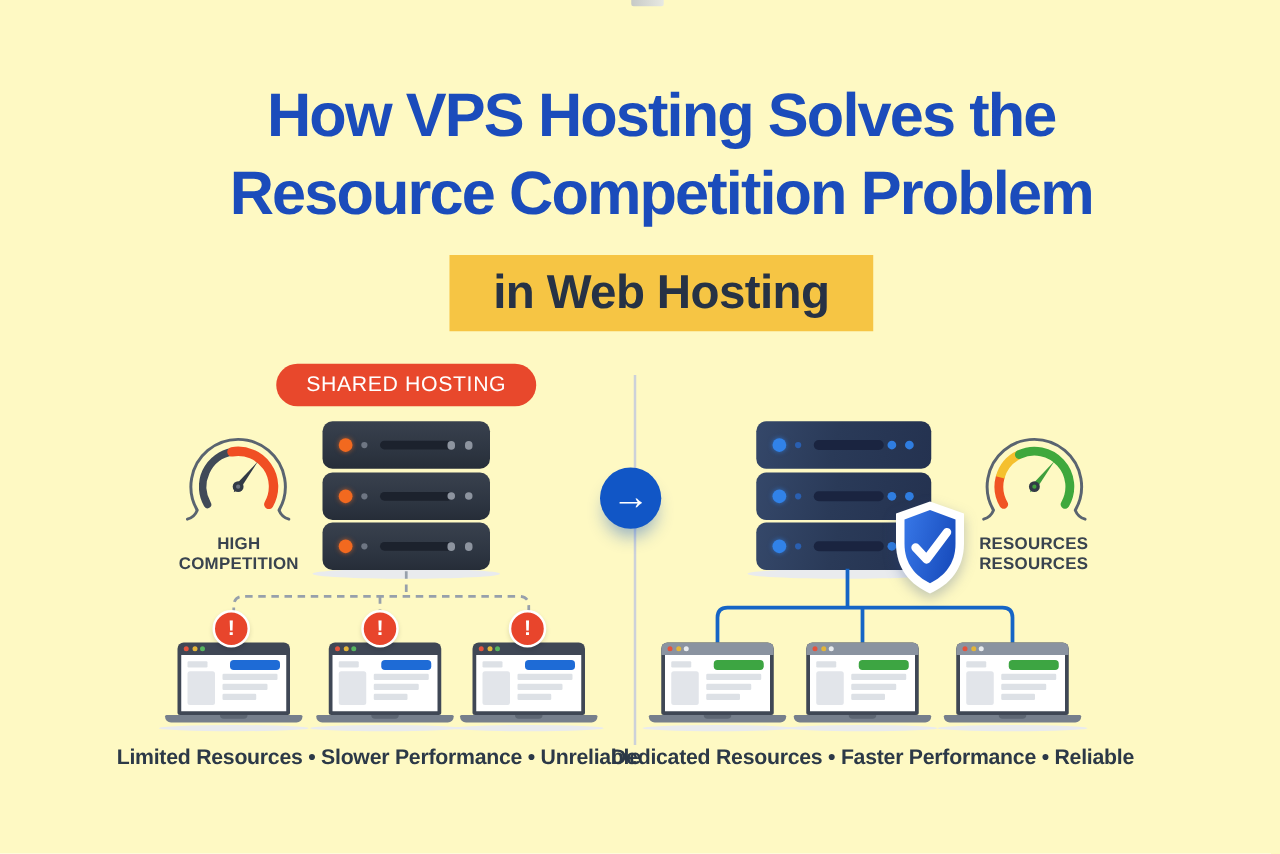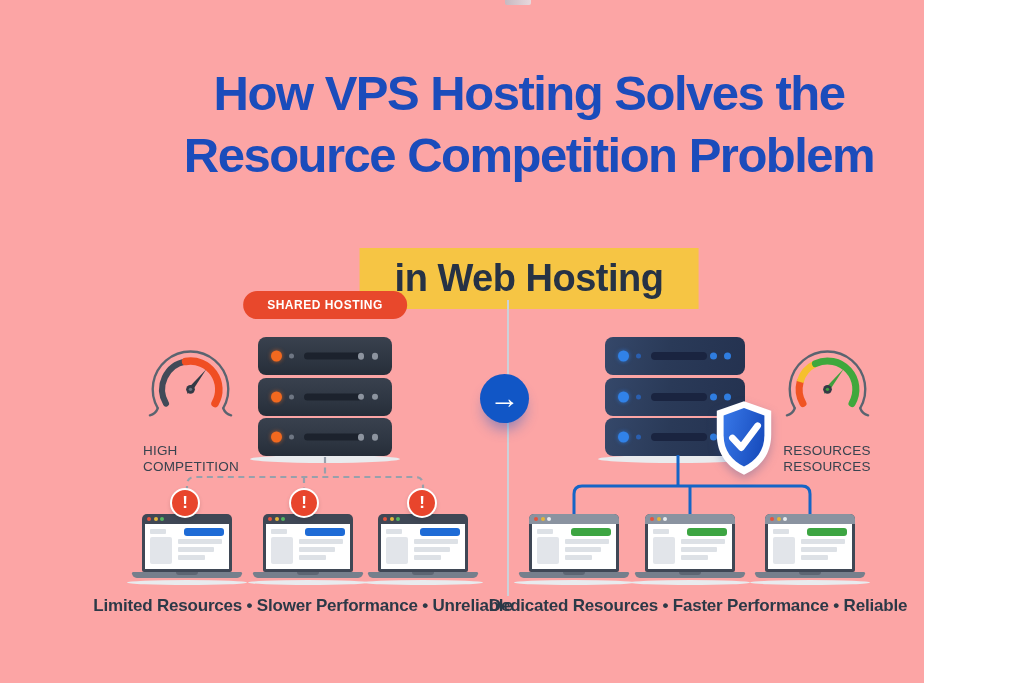--- a/index.html
+++ b/index.html
@@ -1,31 +1,31 @@
 <!DOCTYPE html>
 <html><head>
 <meta charset="utf-8">
 <style>
   * { margin:0; padding:0; box-sizing:border-box; }
   html,body { background:#ffffff; }
   .canvas {
-    position:relative; width:924px; height:683px; overflow:hidden;
-    background:#fca5a5;
+    position:relative; width:1024px; height:683px; overflow:hidden;
+    background:#fef9c3;
     font-family:"Liberation Sans","DejaVu Sans",sans-serif;
   }
   
   .title {
     position:absolute; top:62px; left:17px; width:1024px;
     text-align:center; font-weight:700; font-size:49px; line-height:62px;
     letter-spacing:-1.5px; color:#1b4cbb;
   }
   .subtitle-box {
     position:absolute; top:204px; left:529px; transform:translateX(-50%);
     background:#f6c544; color:#263245; font-weight:700; font-size:38px;
-    padding:9px 35px; letter-spacing:-0.5px; white-space:nowrap;margin-top:44px;
+    padding:9px 35px; letter-spacing:-0.5px; white-space:nowrap;
   }
   .top-artifact {
     position:absolute; top:0; left:505px; width:26px; height:5px;
     background:linear-gradient(90deg,#b9bec8,#e2e5ea); opacity:.8;
     border-radius:0 0 2px 2px;
   }
   
   .divider {
     position:absolute; left:507px; top:300px; width:2px; height:296px;
     background:#ccd1d9;
@@ -34,33 +34,33 @@
     position:absolute; left:480px; top:374px; width:49px; height:49px;
     border-radius:50%; background:#1156c6; text-align:center;
     box-shadow:0 10px 14px -4px rgba(21,86,198,.45);
   }
   .arrow-circle span {
     color:#fff; font-size:30px; font-weight:700; line-height:47px;
   }
   
   .pill {
     position:absolute; top:291px; transform:translateX(-50%);
-    color:#fff; font-weight:700; font-size:12px; letter-spacing:.5px;
+    color:#fff; font-weight:400; font-size:17px; letter-spacing:.5px;
     padding:7px 24px; border-radius:19px; white-space:nowrap;
   }
   .pill.shared { left:325px; background:#e8482c; }
   .pill.vps   { left:682px; background:#43a047; }
   
   .gauge { position:absolute; width:95px; height:85px; }
   .gauge.left  { left:143px; top:344px; }
   .gauge.right { left:780px; top:344px; }
   .gauge-label {
     position:absolute; top:427px; transform:translateX(-50%);
-    font-weight:400; font-size:13.5px; line-height:15.5px;
-    color:#39434f; letter-spacing:.2px;margin-top:16px;
+    text-align:center; font-weight:700; font-size:13.5px; line-height:15.5px;
+    color:#39434f; letter-spacing:.2px;
   }
   .gauge-label.left  { left:191px; }
   .gauge-label.right { left:827px; }
   
   .server { position:absolute; top:337px; }
   .server.shared { left:258px; width:134px; }
   .server.vps    { left:605px; width:140px; }
   .srv-unit {
     position:relative; height:38px; margin-bottom:2.5px; border-radius:8px;
   }

